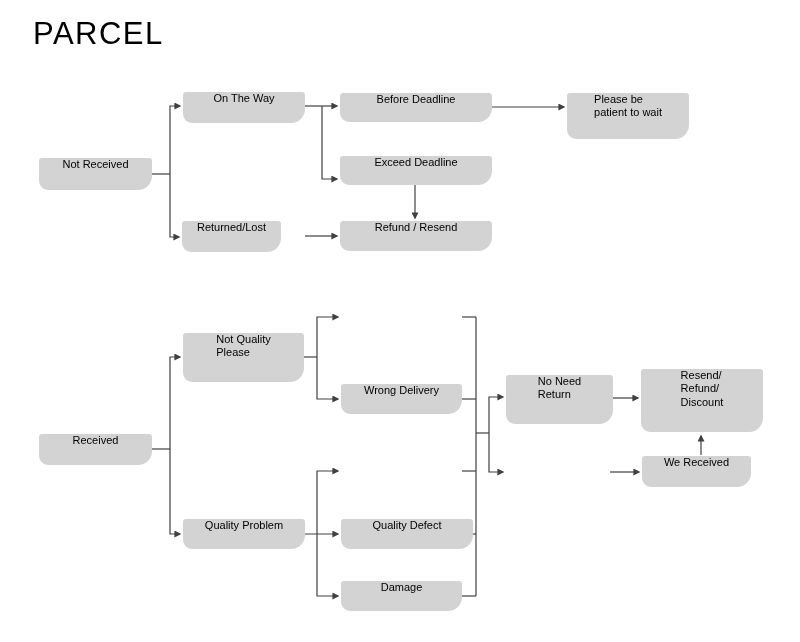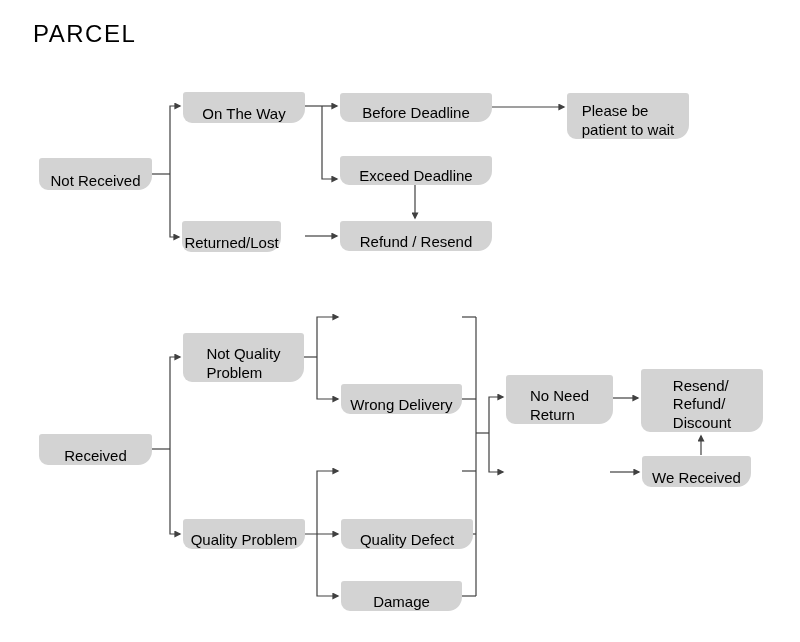--- a/index.html
+++ b/index.html
@@ -4,33 +4,33 @@
 <style>
   html,body{margin:0;padding:0;background:#fff;}
   .canvas{
     position:relative;width:800px;height:642px;
     background:var(--background,#ffffff);
     font-family:"Liberation Sans","DejaVu Sans",sans-serif;
     overflow:hidden;
   }
   .title{
     position:absolute;left:33px;top:21px;
-    font-size:24px;line-height:26px;letter-spacing:1.5px;
+    font-size:31px;line-height:26px;letter-spacing:1.5px;
     color:var(--text,#000000);
   }
   svg.wires{position:absolute;left:0;top:0;}
   path.c{fill:none;stroke:var(--connector-line,#404040);stroke-width:1.2px;}
   .ah{fill:var(--connector-line,#404040);}
   .node{
     position:absolute;
     background:var(--node-fill,#d3d3d3);
     border-radius:3px 3px 14px 9px;
-    display:flex;align-items:flex-end;justify-content:center;
+    display:flex;align-items:flex-start;justify-content:center;
     color:var(--text,#000000);
-    font-size:15px;
+    font-size:11px;
   }
   .lbl{white-space:pre-line;text-align:left;line-height:1.22;}
 </style>
 </head>
 <body>
 
 <div class="canvas">
 
   <div class="title">PARCEL</div>
 
@@ -98,21 +98,21 @@
   </div>
   <div class="node" style="left:340px;top:221px;width:152px;height:30px">
     <span class="lbl">Refund / Resend</span>
   </div>
 
   <div class="node" style="left:39px;top:434px;width:113px;height:31px">
     <span class="lbl">Received</span>
   </div>
   <div class="node" style="left:183px;top:333px;width:121px;height:49px">
     <span class="lbl">Not Quality
-Problem</span>
+Please</span>
   </div>
   <div class="node" style="left:183px;top:519px;width:122px;height:30px">
     <span class="lbl">Quality Problem</span>
   </div>
   <div class="node" style="left:341px;top:384px;width:121px;height:30px">
     <span class="lbl">Wrong Delivery</span>
   </div>
   <div class="node" style="left:341px;top:519px;width:132px;height:30px">
     <span class="lbl">Quality Defect</span>
   </div>

